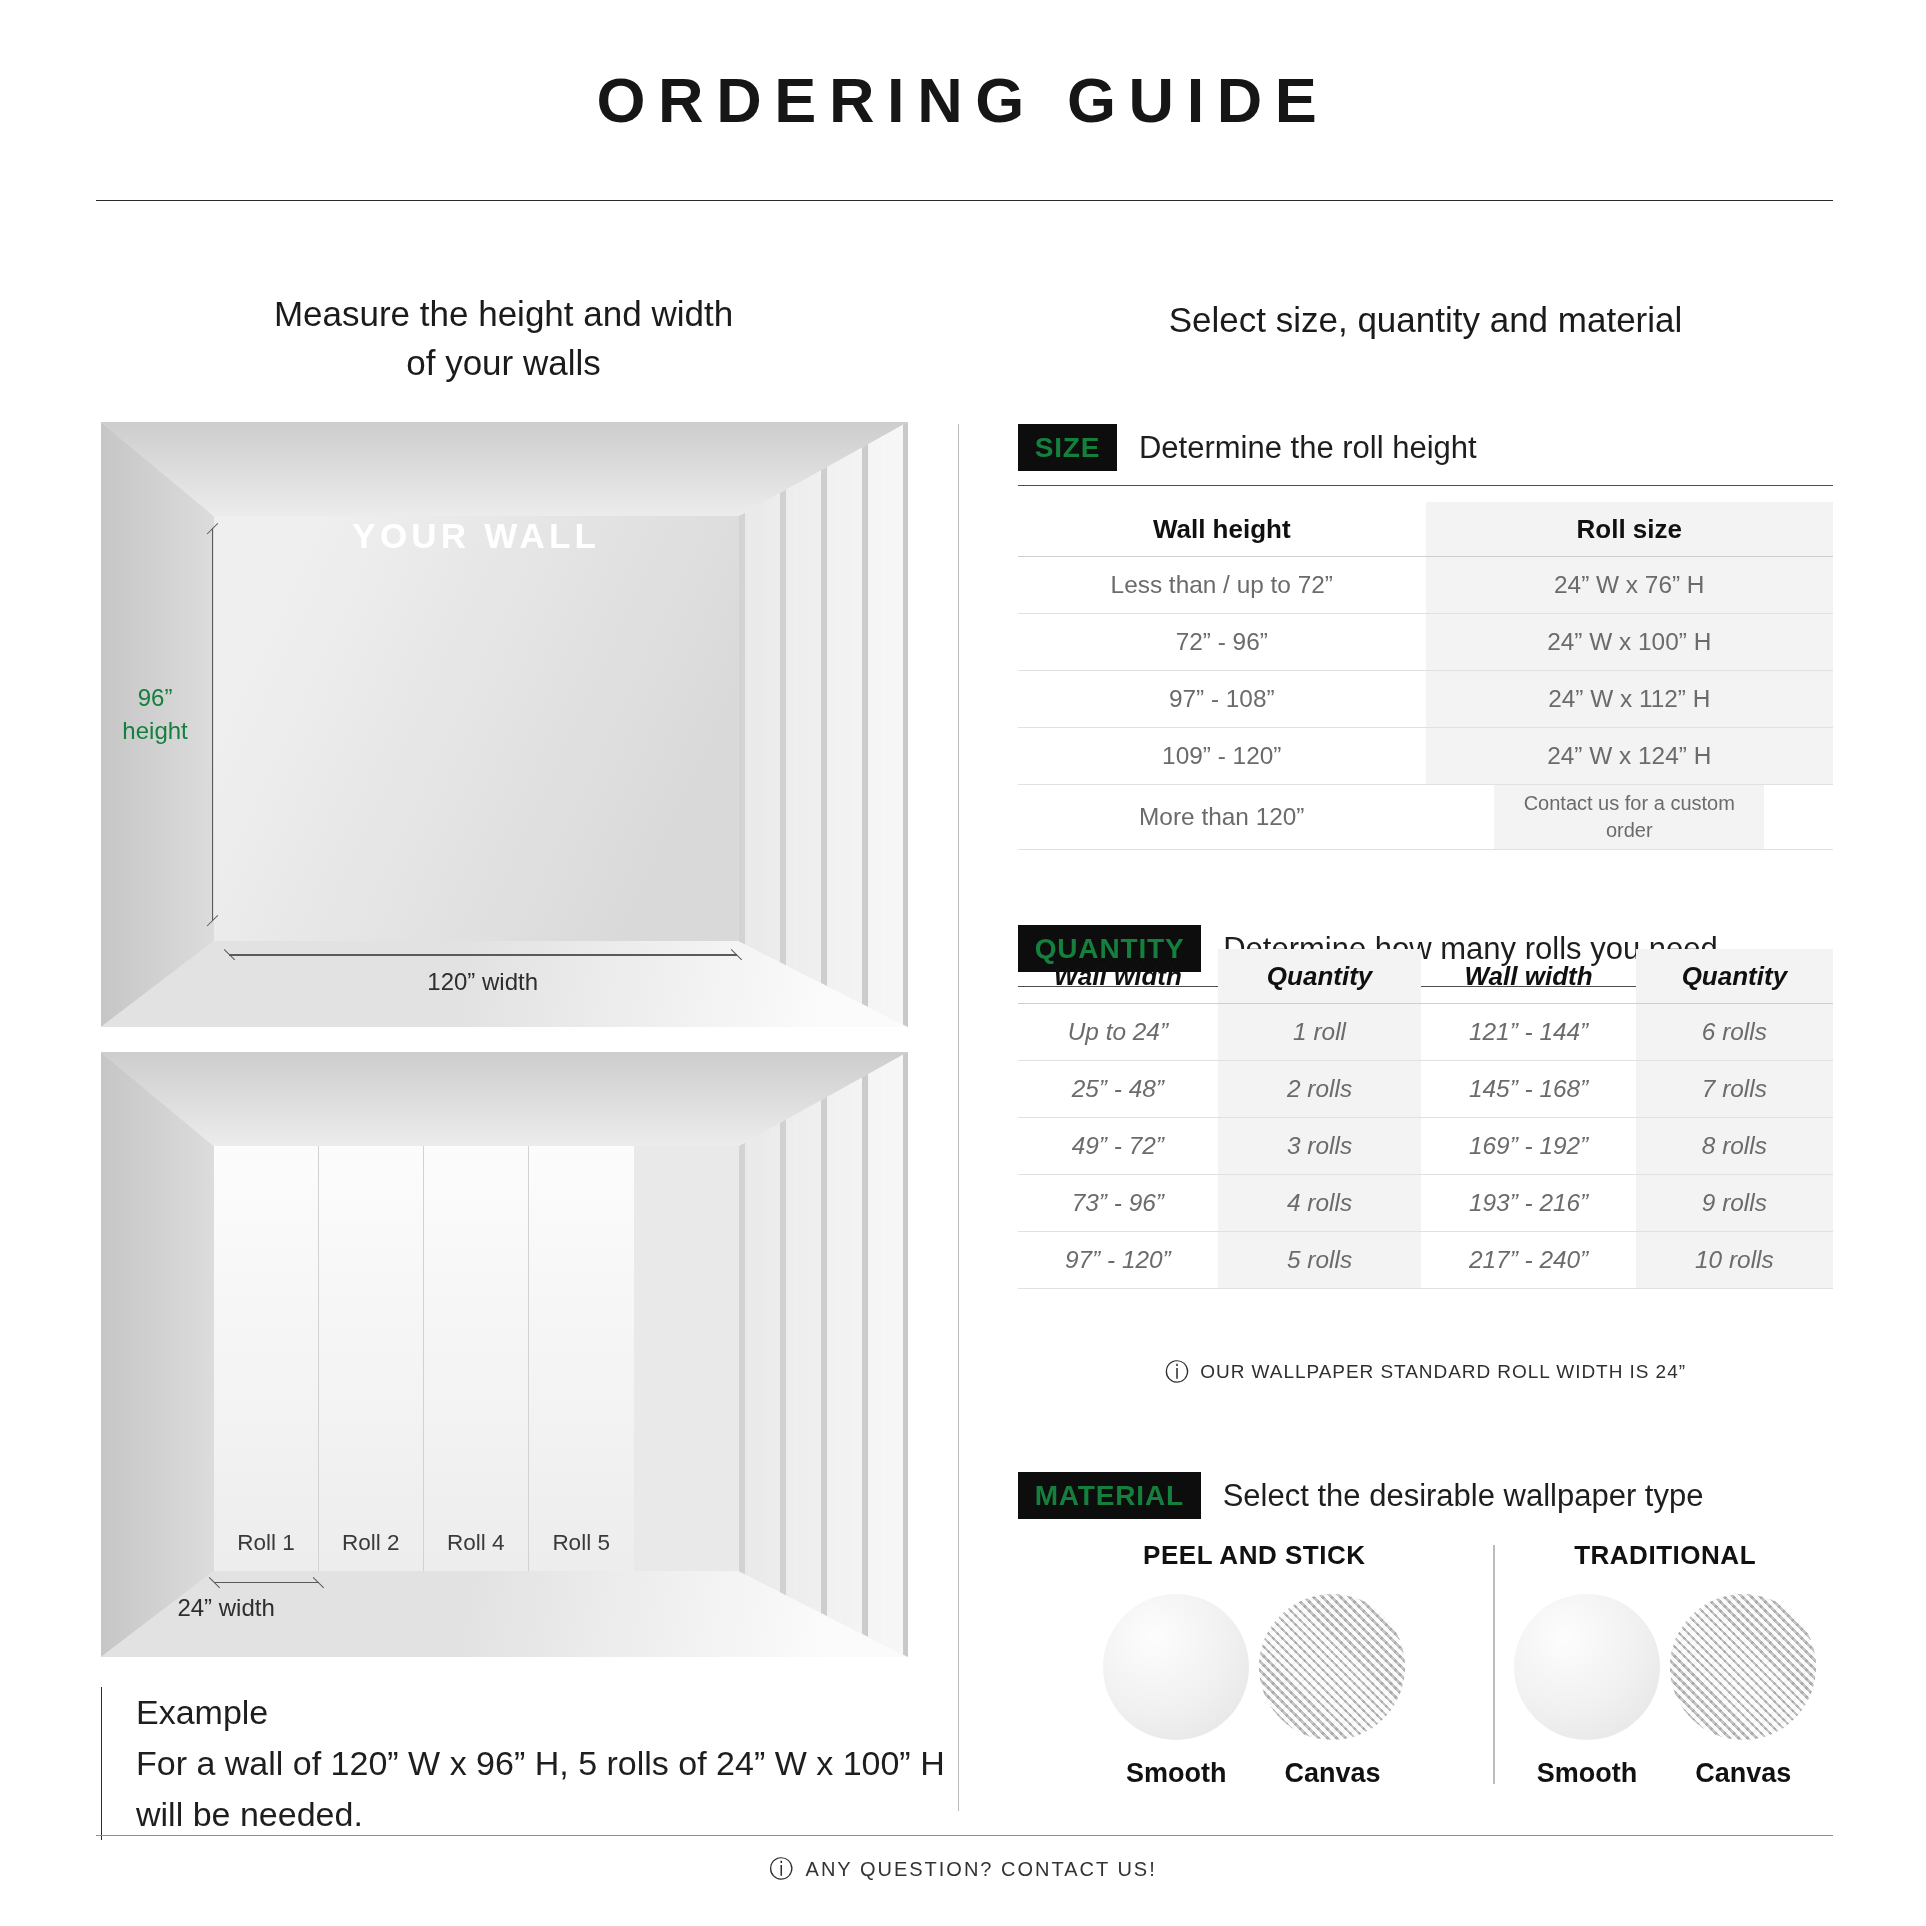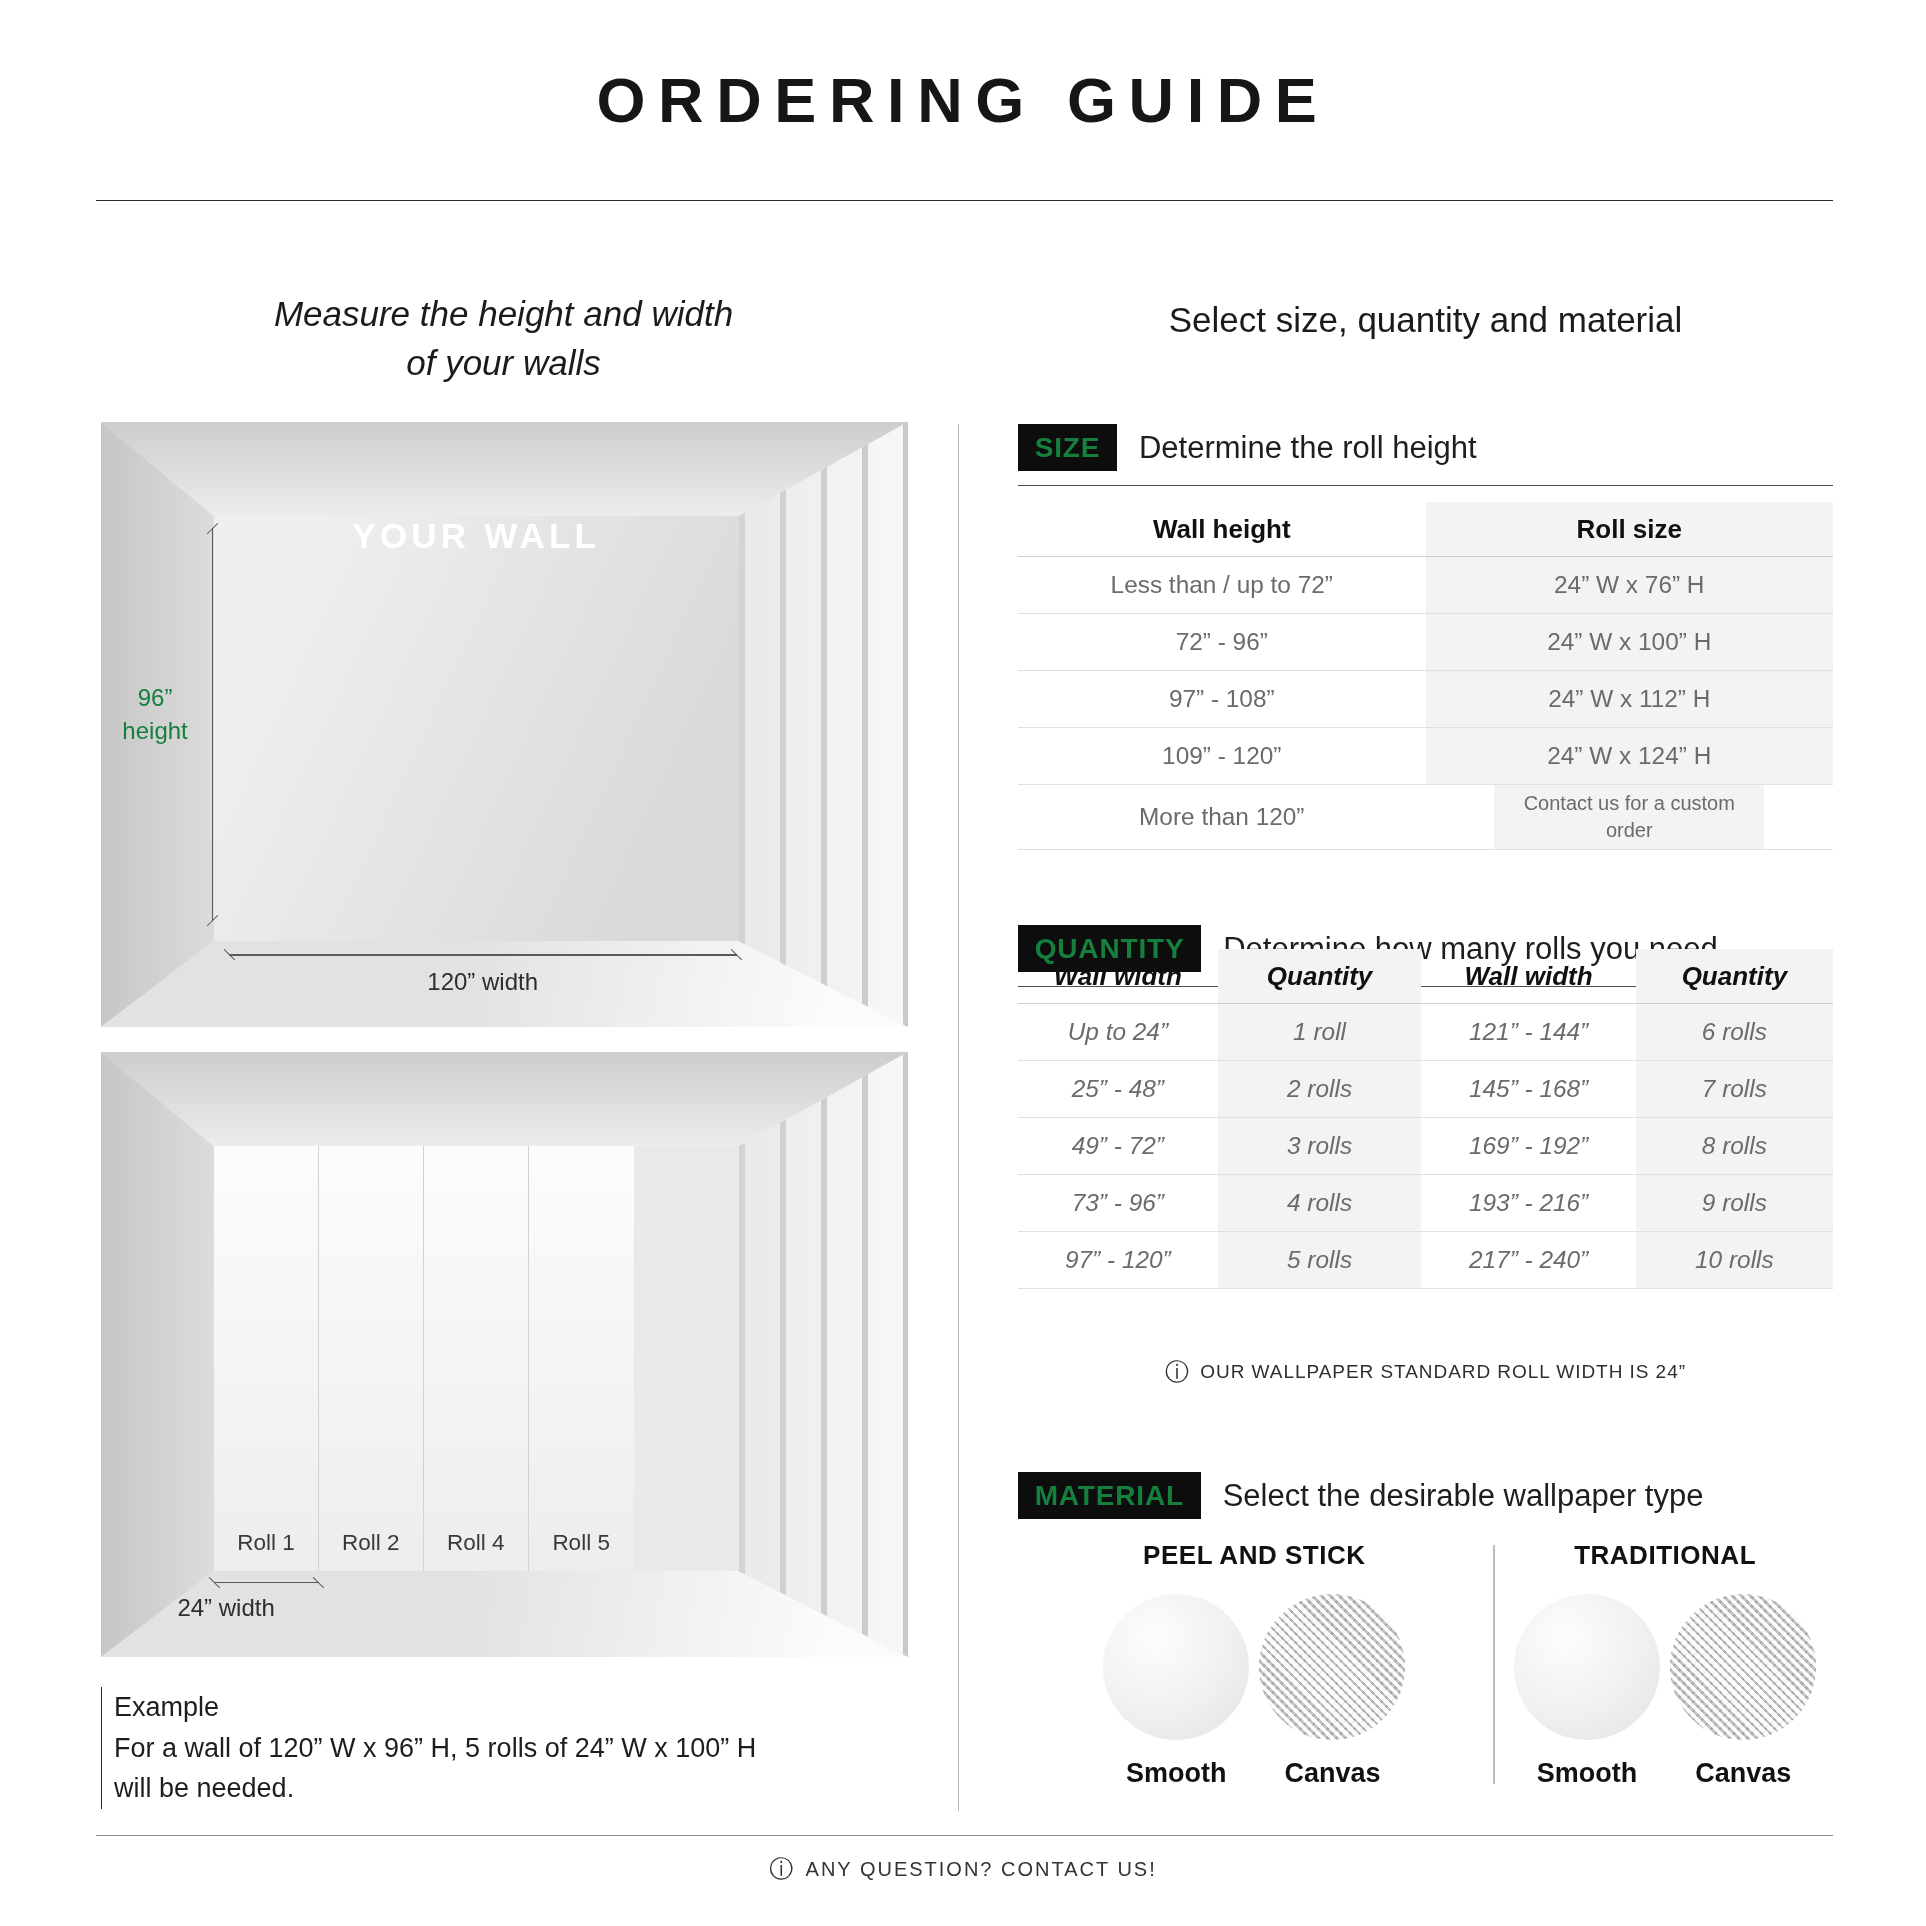--- a/index.html
+++ b/index.html
@@ -7,21 +7,21 @@
   .canvas { position:relative; width:1926px; height:1926px; background:#fff; overflow:hidden; }
 
   
   .title { position:absolute; top:64px; left:0; width:100%; margin:0; text-align:center;
            font-size:63px; font-weight:600; letter-spacing:0.2em; color:#161616; }
   .rule { position:absolute; left:96px; width:1737px; border-top:1.9px solid #2a2a2a; }
   .top-rule { top:200px; }
   .bottom-rule { top:1835px; border-top:1.3px solid #8f8f8f; }
 
   .left-heading { position:absolute; top:289px; left:96px; width:815px; text-align:center;
-                  font-size:35px; line-height:1.4; font-weight:500; color:#1b1b1b;font-style:italic; }
+                  font-size:35px; line-height:1.4; font-weight:500; color:#1b1b1b; }
   .right-heading { position:absolute; top:300px; left:1018px; width:815px; text-align:center;
                    font-size:35px; font-weight:500; color:#1b1b1b; }
 
   .col-divider { position:absolute; left:958px; top:424px; width:1.3px; height:1387px; background:#b9b9b9; }
 
   
   .room { position:absolute; left:101px; width:807px; height:605px; background:#e9e9e9; overflow:hidden; }
   .room1 { top:422px; } .room2 { top:1052px; }
   .room > div { position:absolute; }
   .ceiling { left:0; top:0; width:100%; height:15.6%;
@@ -60,21 +60,21 @@
   .room2 .dim-h { left:14%; width:13%; top:87.6%; }
 
   .height-label { position:absolute; left:0.4%; top:43%; width:12.6%; text-align:center;
                   font-size:24px; line-height:1.35; color:#15803d; }
   .width-label { position:absolute; font-size:24px; color:#2e2e2e; text-align:center; }
   .room1 .width-label { left:15.8%; width:63%; top:90.2%; }
   .room2 .width-label { left:3.5%; width:24%; top:89.6%; }
 
   
   .example { position:absolute; left:101px; top:1687px; border-left:1.9px solid #2a2a2a;
-             padding-left:12px; font-size:27px; line-height:1.5; color:#1e1e1e; }
+             padding-left:34px; font-size:34px; line-height:1.5; color:#1e1e1e; }
 
   
   .section-header { position:absolute; left:1018px; width:815px; box-sizing:border-box;
                     display:flex; align-items:center; gap:22px; }
   .size-header { top:424px; padding-bottom:14px; border-bottom:1.3px solid #4d4d4d; }
   .qty-header { top:925px; padding-bottom:14px; border-bottom:1.3px solid #4d4d4d; }
   .material-header { top:1472px; }
   .badge { background:#0d0d0d; color:#15803d; font-size:28px; font-weight:700;
            letter-spacing:0.03em; padding:7.7px 16.7px; white-space:nowrap; }
   .subtitle { font-size:31px; color:#1e1e1e; white-space:nowrap; }

